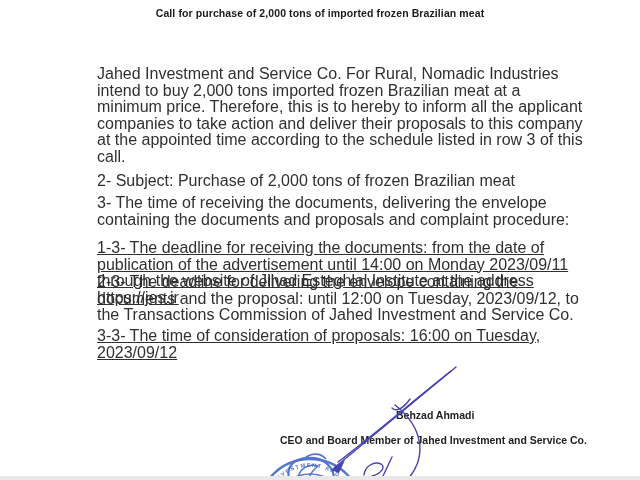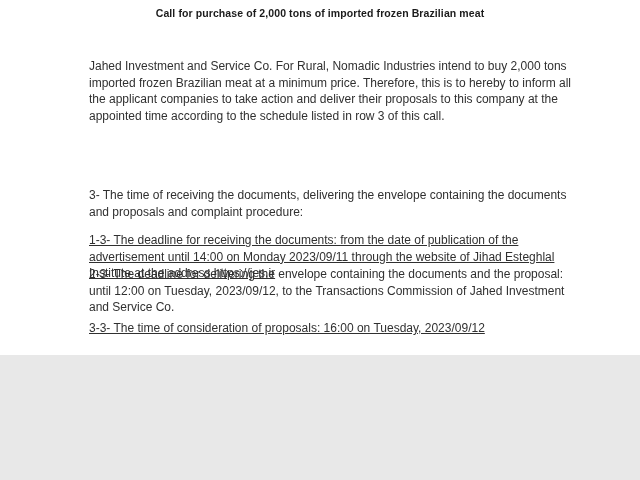--- a/index.html
+++ b/index.html
@@ -1,34 +1,34 @@
 <!DOCTYPE html>
 <html><head>
 <meta charset="utf-8">
 <style>
   html,body{margin:0;padding:0;background:#e8e8e8;}
   .page{
     position:relative;
-    width:640px;height:355px;
+    width:640px;height:476px;
     background:#ffffff;
     overflow:hidden;
     font-family:"Liberation Sans",sans-serif;
     color:#2e2e2e;
   }
   .doc-title{
     position:absolute;top:7px;left:0;width:640px;
     text-align:center;
     font-size:10.5px;font-weight:bold;color:#1b1b1b;
     letter-spacing:.1px;
     margin:0;
   }
   .para{
     position:absolute;left:81px;width:492px;
-    font-size:12px;line-height:16.6px;
-    margin:8px;
+    font-size:16px;line-height:16.6px;
+    margin:16px;
     color:#303030;
     text-align:left;
   }
   .p1{top:50px;}
   .p2{top:116px;}
   .p3{top:157px;}
   .p4{top:179px;}
   .p5{top:224px;text-decoration:underline;}
   .p6{top:258px;}
   .p7{top:312px;text-decoration:underline;}
@@ -49,20 +49,21 @@
   }
 </style>
 </head>
 <body>
 
 <div class="page">
 
   <h1 class="doc-title">Call for purchase of 2,000 tons of imported frozen Brazilian meat</h1>
 
   <p class="para p1">Jahed Investment and Service Co. For Rural, Nomadic Industries intend to buy 2,000 tons imported frozen Brazilian meat at a minimum price. Therefore, this is to hereby to inform all the applicant companies to take action and deliver their proposals to this company at the appointed time according to the schedule listed in row 3 of this call.</p>
+  <p class="para p3">2- Subject: Purchase of 2,000 tons of frozen Brazilian meat</p>
   <p class="para p4">3- The time of receiving the documents, delivering the envelope containing the documents and proposals and complaint procedure:</p>
   <p class="para p5">1-3- The deadline for receiving the documents: from the date of publication of the advertisement until 14:00 on Monday 2023/09/11 through the website of Jihad Esteghlal Institute at the address https://jes.ir</p>
   <p class="para p6">2-3- The deadline for delivering the envelope containing the documents and the proposal: until 12:00 on Tuesday, 2023/09/12, to the Transactions Commission of Jahed Investment and Service Co.</p>
   <p class="para p7">3-3- The time of consideration of proposals: 16:00 on Tuesday, 2023/09/12</p>
 
   <p class="sig-name">Behzad Ahmadi</p>
   <p class="sig-role">CEO and Board Member of Jahed Investment and Service Co.</p>
 
   <svg class="ink-overlay" width="640" height="480" viewBox="0 0 640 480" xmlns="http://www.w3.org/2000/svg">
 

